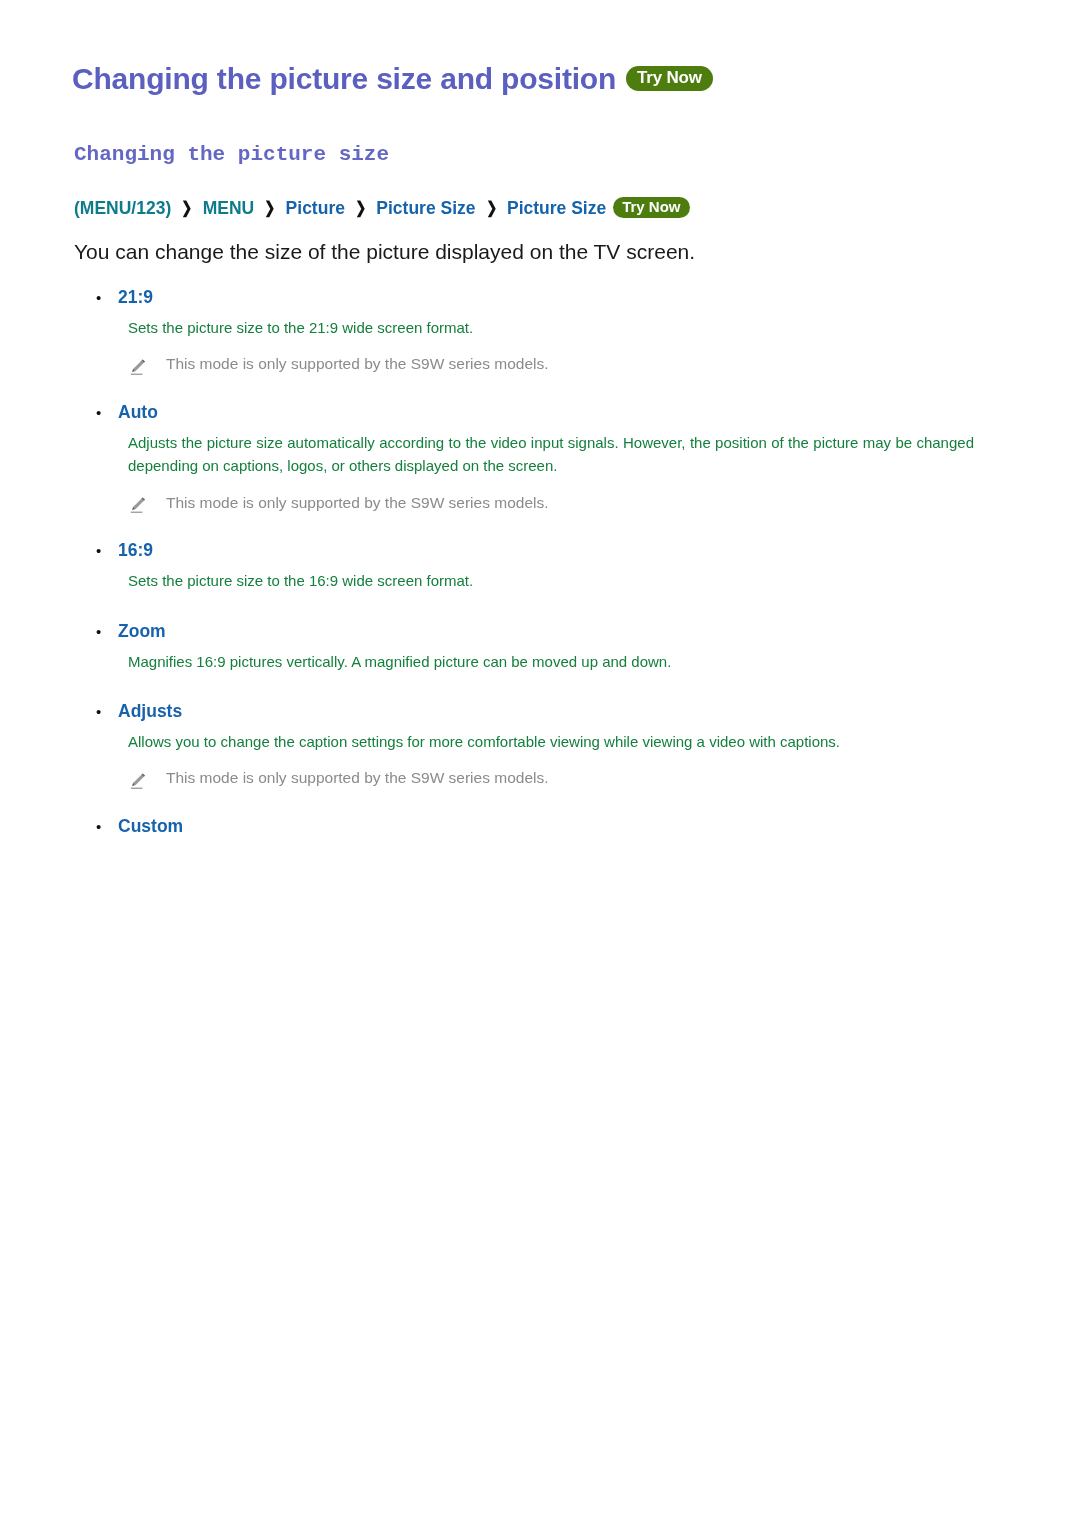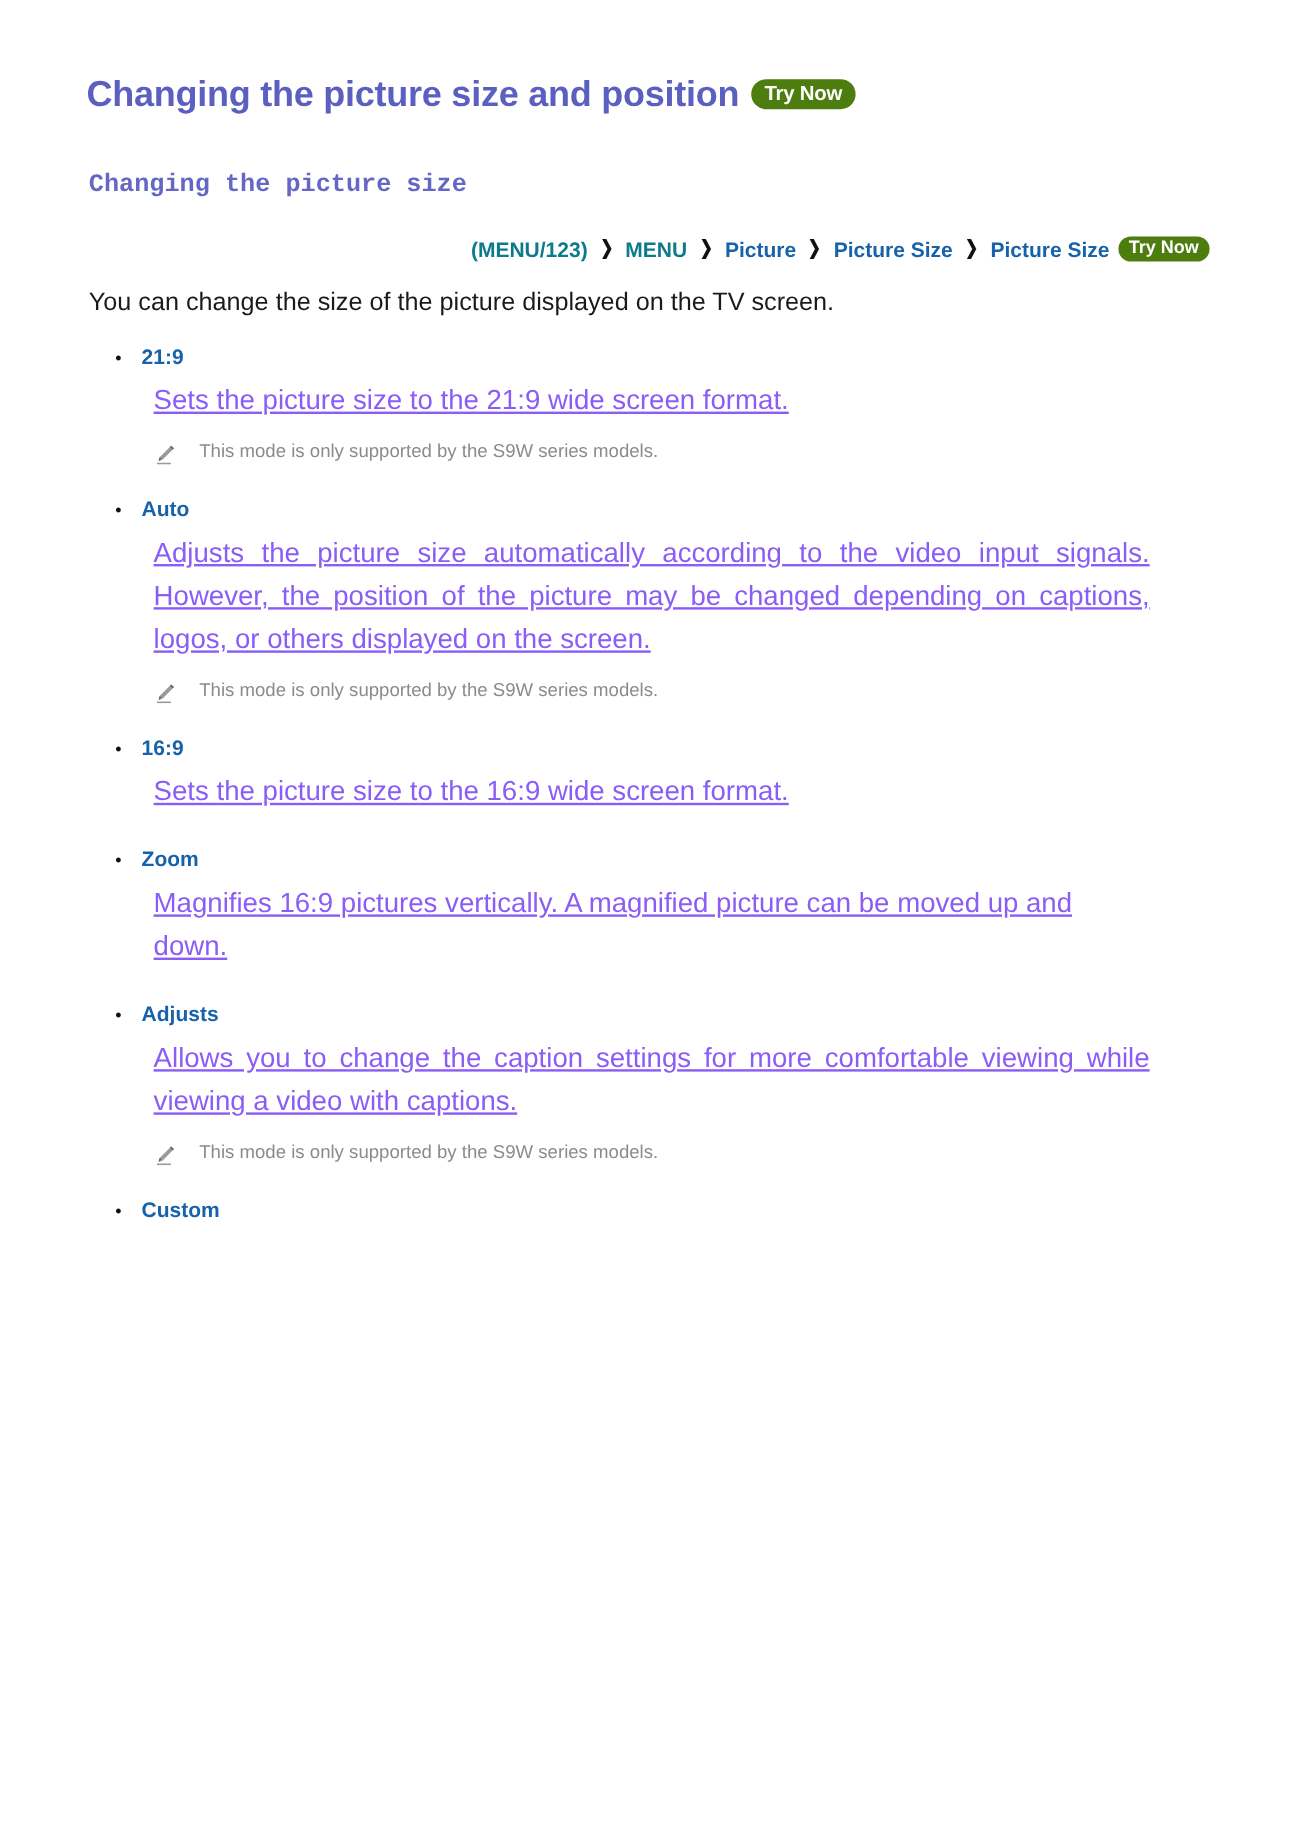--- a/index.html
+++ b/index.html
@@ -13,21 +13,21 @@
     font-family: "Liberation Sans", sans-serif;
     color: #1a1a1a;
     -webkit-font-smoothing: antialiased;
   }
 
   .page {
     position: relative;
     width: 1080px;
     height: 1527px;
     box-sizing: border-box;
-    padding: 62px 72px 0 72px;
+    padding: 62px 56px 0 72px;
   }
 
   
   .page-title {
     font-size: 30px;
     font-weight: bold;
     color: #5b5fc0;
     letter-spacing: -0.2px;
     line-height: 1.12;
     margin: 0 0 46px 0;
@@ -75,21 +75,20 @@
 
   
   .breadcrumb {
     font-size: 17.5px;
     font-weight: bold;
     margin: 0 0 16px 2px;
     line-height: 1.3;
     white-space: nowrap;
     display: flex;
     align-items: center;
-    justify-content: flex-end;
   }
   .bc-teal  { color: #0d7b8a; }
   .bc-blue  { color: #1763ab; }
   .bc-sep {
     color: #111111;
     font-size: 16px;
     font-weight: bold;
     margin: 0 9px;
     display: inline-block;
     transform: scaleX(0.82);
@@ -120,29 +119,28 @@
     line-height: 1.1;
   }
   .opt-label {
     font-size: 17.5px;
     font-weight: bold;
     color: #1763ab;
     line-height: 1.2;
   }
 
   .opt-desc {
-    font-size: 23px;
-    color: #8b5cf6;
+    font-size: 15px;
+    color: #15803d;
     line-height: 1.56;
     margin: 0 0 14px 0;
     padding-left: 56px;
     padding-right: 50px;
     text-align: justify;
     text-justify: inter-word;
-    text-decoration: underline;
   }
   .opt-desc.nojust { text-align: left; }
 
   
   .note {
     display: flex;
     align-items: flex-end;
     padding-left: 56px;
     margin: 0 0 12px 0;
   }

